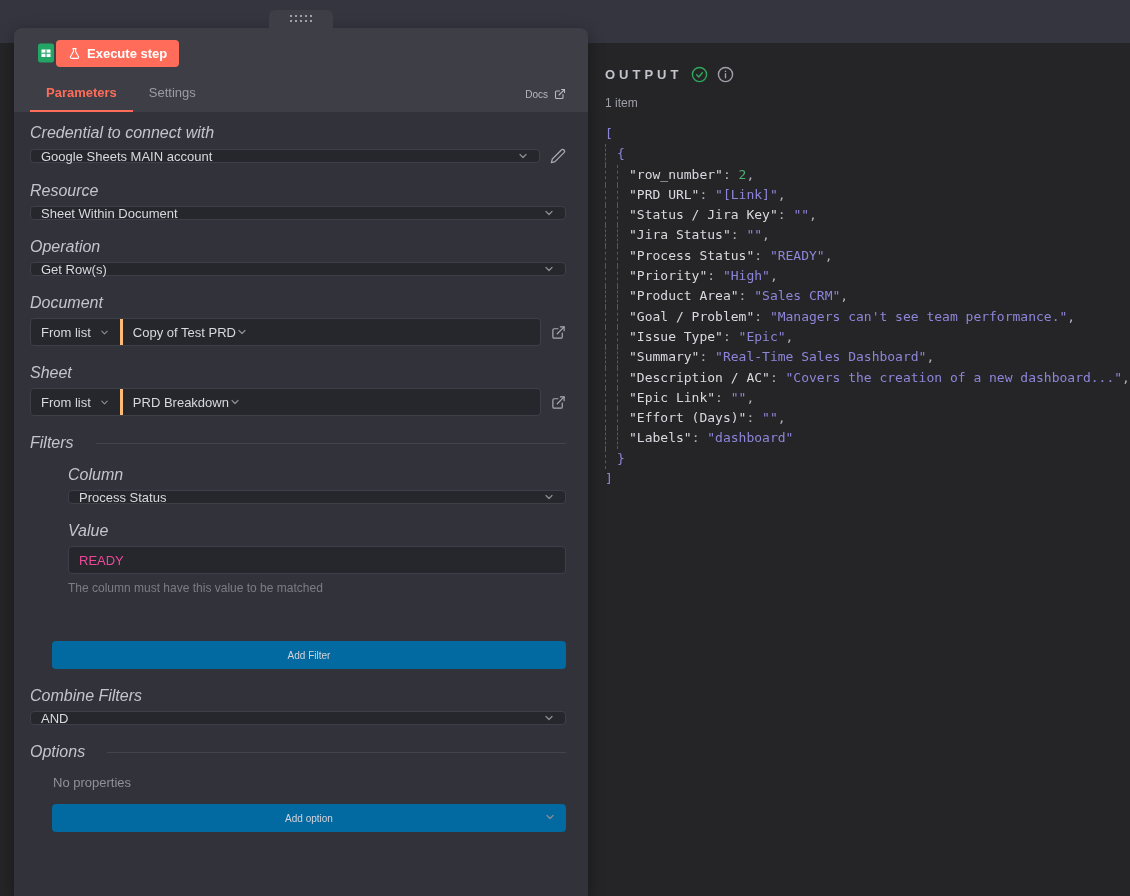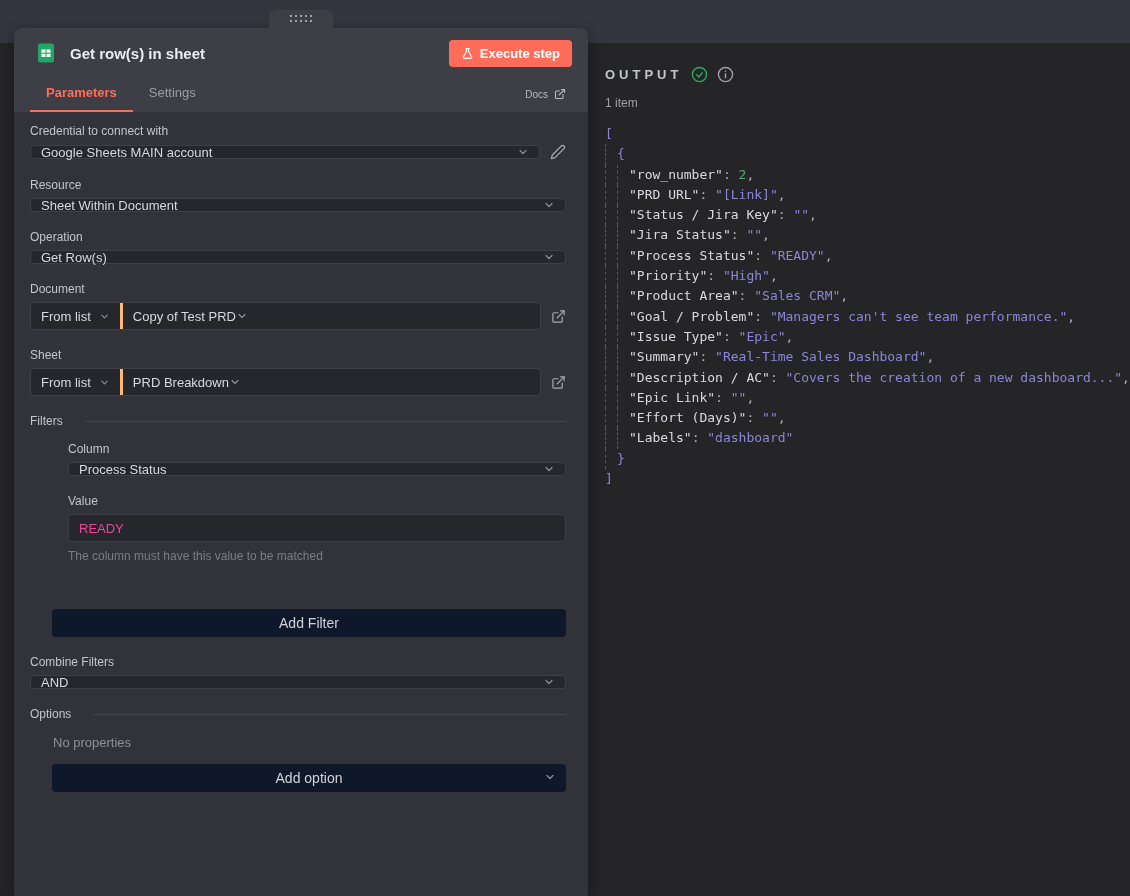--- a/index.html
+++ b/index.html
@@ -22,21 +22,21 @@
   .node-title { margin-left:14px; font-size:15px; font-weight:700; color:#ecedf1; flex:1; }
   .execute-btn { display:flex; align-items:center; gap:6px; background:#ff6d5a; color:#fff;
     border:none; border-radius:4px; font-size:13px; font-weight:600; padding:6px 12px; cursor:pointer; }
   .tabs-row { display:flex; align-items:center; height:36px; margin-top:6px; }
   .tab { padding:0 16px; font-size:13px; height:36px; line-height:34px; cursor:pointer; color:#9b9da6; position:relative; }
   .tab.active { color:#ff6d5a; font-weight:600; }
   .tab.active::after { content:""; position:absolute; left:0; right:0; bottom:0; height:2px; background:#ff6d5a; }
   .docs-link { margin-left:auto; margin-right:6px; color:#b7b8c0; font-size:10px; display:flex; align-items:center; gap:6px; cursor:pointer; }
 
   .panel-body { padding:12px 22px 20px 16px; }
-  .field-label { font-size:12px; color:#c3c4cc; margin-bottom:6px; }
+  .field-label { font-size:16px; color:#c3c4cc; margin-bottom:6px;font-style:italic; }
   .group { margin-bottom:18px; }
   .control { height:14px; background:#26272d; border:1px solid #3e3f48; border-radius:4px;
     display:flex; align-items:center; font-size:13px; color:#d8d9df; padding:0 10px; cursor:pointer; }
   .control .val { flex:1; white-space:nowrap; overflow:hidden; }
   .chev { flex:0 0 auto; color:#8d8e97; display:flex; }
   .cred-row { display:flex; align-items:center; gap:10px; }
   .cred-row .control { flex:1; }
   .icon-btn { color:#a9aab2; display:flex; cursor:pointer; }
   .rl-row { display:flex; align-items:center; gap:10px; }
   .rl { flex:1; display:flex; align-items:stretch; background:#26272d; border:1px solid #3e3f48; border-radius:4px; height:28px; }
@@ -44,21 +44,21 @@
     border-right:3px solid #fdba74; cursor:pointer; }
   .rl-value { flex:1; display:flex; align-items:center; padding:0 10px; font-size:13px; color:#d8d9df; cursor:pointer; }
 
   .section-head { display:flex; align-items:center; gap:22px; margin:0 0 14px 0; }
   .section-head .field-label { margin:0; white-space:nowrap; }
   .section-head .rule { flex:1; height:1px; background:#43444c; }
   .indent { margin-left:38px; }
   .text-input { width:100%; height:28px; background:#26272d; border:1px solid #3e3f48; border-radius:4px;
     color:#ec4899; font-size:13px; padding:0 10px; font-family:"Liberation Sans",sans-serif; }
   .hint { font-size:12px; color:#7b7c86; margin-top:7px; }
-  .wide-btn { height:28px; background:#0f172a; border:none; border-radius:4px; color:#d2d3d9; font-size:14px;
+  .wide-btn { height:28px; background:#0369a1; border:none; border-radius:4px; color:#d2d3d9; font-size:10px;
     width:calc(100% - 22px); margin-left:22px; cursor:pointer; display:flex; align-items:center; justify-content:center; }
   .wide-btn.with-chev { position:relative; }
   .wide-btn.with-chev .chev { position:absolute; right:10px; top:7px; }
   .no-props { font-size:13px; color:#8f9098; margin:0 0 14px 23px; }
 
   
   .output-pane { position:absolute; left:588px; top:43px; width:542px; height:853px; padding:23px 10px 0 17px; }
   .output-head { display:flex; align-items:center; gap:9px; }
   .output-title { font-size:13px; font-weight:700; letter-spacing:4px; color:#c3c5cc; }
   .badge { display:flex; }
@@ -94,21 +94,20 @@
   </div>
 
   <div class="panel-header">
     <div class="title-row">
       <svg class="node-icon" viewBox="0 0 20 20">
         <rect x="2" y="0.5" width="16" height="19" rx="2.5" fill="#23a566"></rect>
         <rect x="5.5" y="6.5" width="9" height="7.5" fill="#fff"></rect>
         <line x1="5.5" y1="10.2" x2="14.5" y2="10.2" stroke="#23a566" stroke-width="1.1"></line>
         <line x1="10" y1="6.5" x2="10" y2="14" stroke="#23a566" stroke-width="1.1"></line>
       </svg>
-      <div class="node-title">Get row(s) in sheet</div>
       <button class="execute-btn">
         <svg width="13" height="13" viewBox="0 0 24 24" fill="none" stroke="#fff" stroke-width="2" stroke-linecap="round" stroke-linejoin="round">
           <path d="M9 3h6M10 3v5.2L4.6 17.8A2 2 0 0 0 6.4 21h11.2a2 2 0 0 0 1.8-3.2L14 8.2V3"></path>
         </svg>
         <span>Execute step</span>
       </button>
     </div>
     <div class="tabs-row">
       <div class="tab active">Parameters</div>
       <div class="tab">Settings</div>

